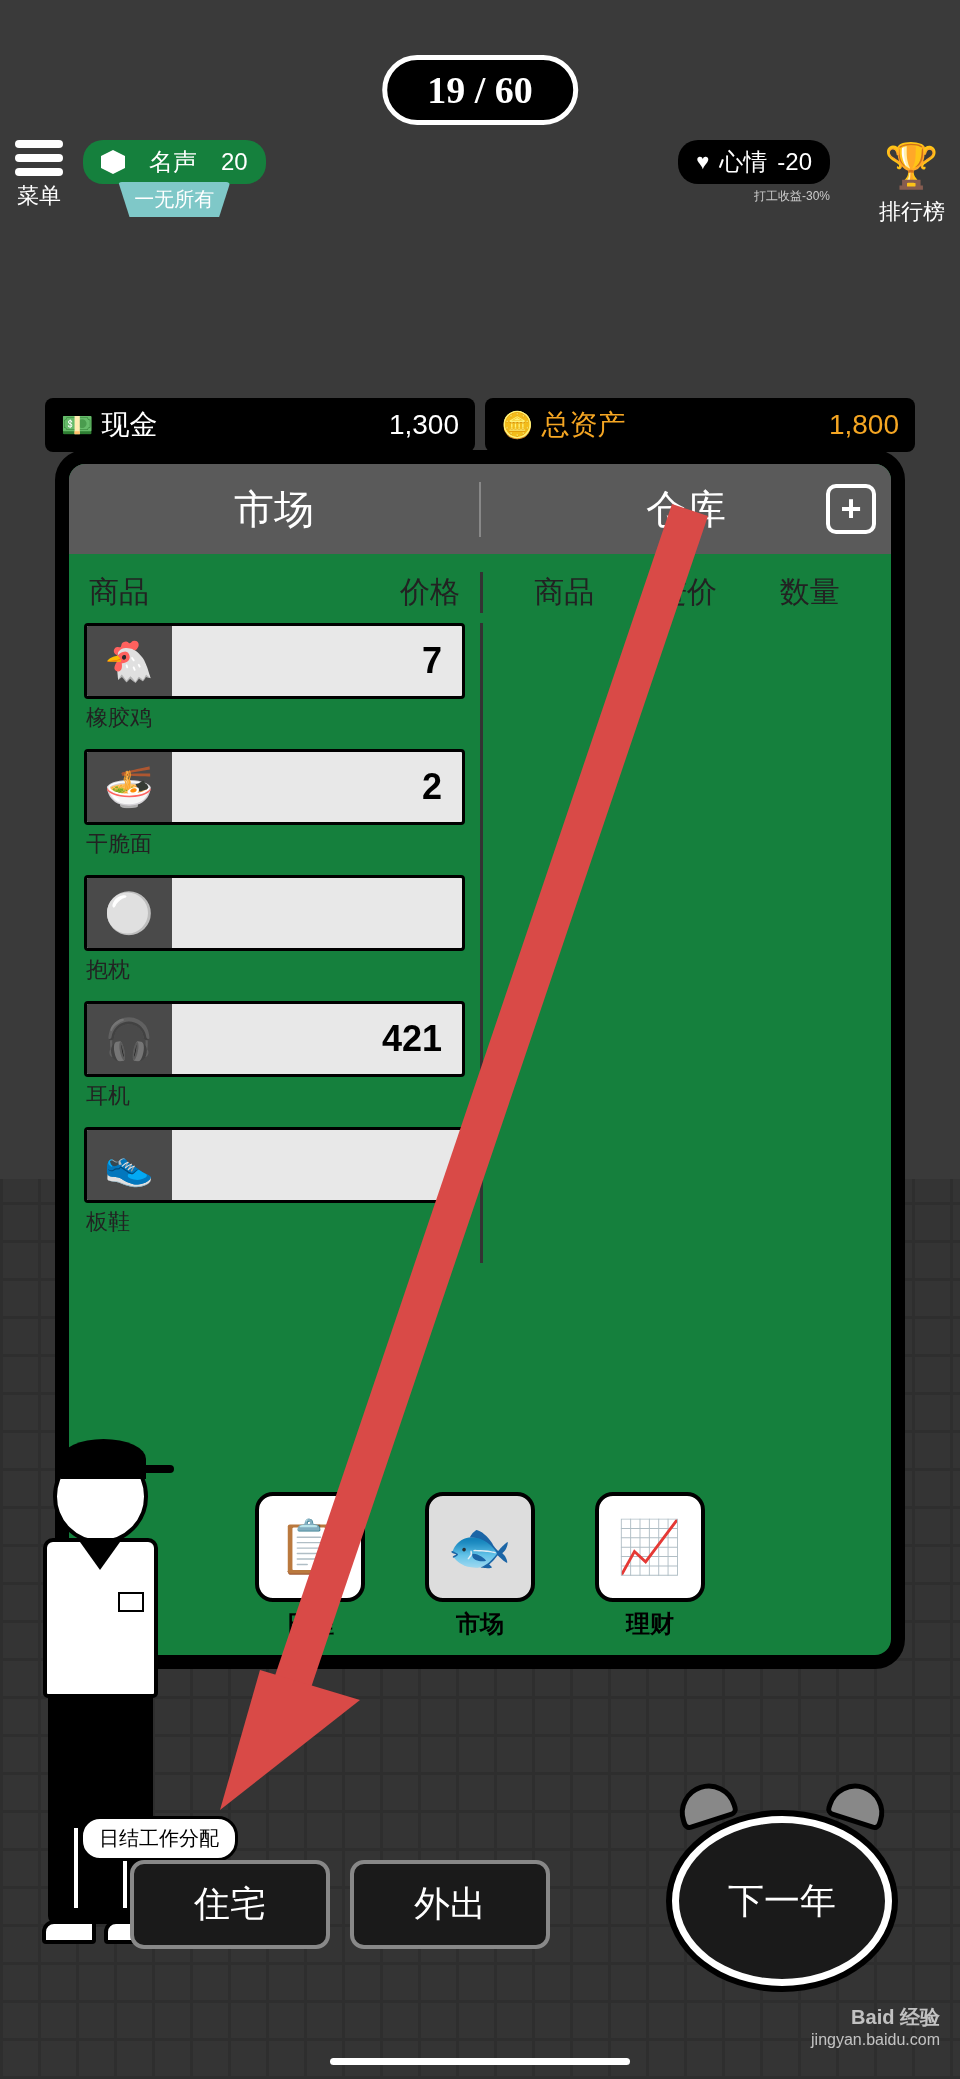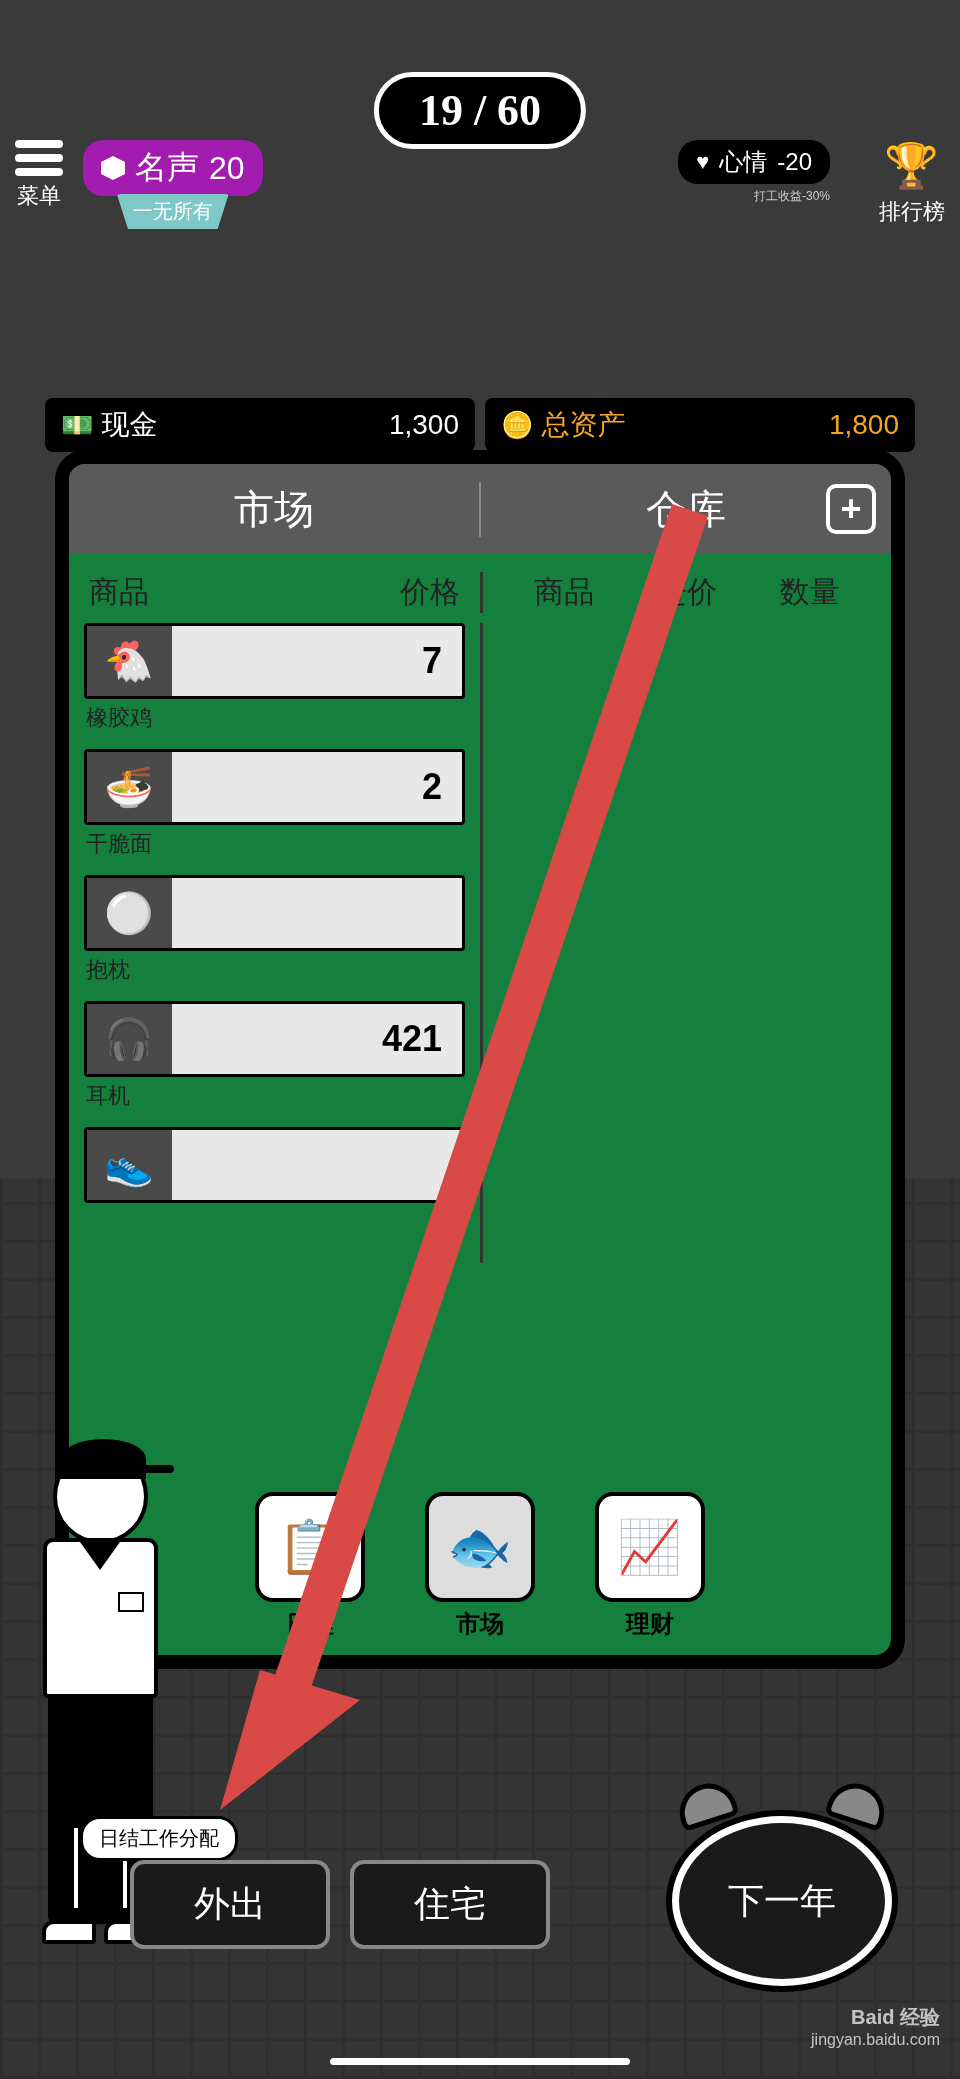--- a/index.html
+++ b/index.html
@@ -33,28 +33,28 @@
     .menu-lines div { width: 48px; height: 8px; background: #fff; border-radius: 4px; }
     .menu-label { color: #fff; font-size: 22px; text-align: right; }
     
     .fame-box {
       margin-left: 20px;
       display: flex;
       flex-direction: column;
       align-items: center;
     }
     .fame-pill {
-      background: #a21caf;
+      background: #15803d;
       border-radius: 20px;
       padding: 6px 18px;
       display: flex;
       align-items: center;
-      gap: 10px;
-      color: #fff;
-      font-size: 32px;
+      gap: 24px;
+      color: #fff;
+      font-size: 24px;
     }
     .fame-icon {
       width: 24px; height: 24px;
       background: #fff;
       clip-path: polygon(50% 0, 100% 25%, 100% 75%, 50% 100%, 0 75%, 0 25%);
     }
     .fame-status {
       background: #7fc8c8;
       color: #fff;
       padding: 4px 16px;
@@ -62,28 +62,28 @@
       border-radius: 4px;
       margin-top: -2px;
       clip-path: polygon(10% 0, 90% 0, 100% 100%, 0 100%);
       transform: scaleY(-1);
     }
     .fame-status span { display: inline-block; transform: scaleY(-1); }
     
     .age-pill {
       position: absolute;
       left: 50%;
-      top: 72px;
+      top: 55px;
       transform: translateX(-50%);
       background: #000;
       border: 5px solid #fff;
       border-radius: 40px;
       padding: 8px 40px;
       color: #fff;
-      font-size: 44px;
+      font-size: 38px;
       font-weight: bold;
       font-family: "Comic Sans MS", cursive;
     }
     
     .mood-box {
       position: absolute;
       right: 130px;
       top: 0;
       display: flex;
       flex-direction: column;
@@ -578,20 +578,21 @@
         <div class="item-box">
           <div class="item-icon">🎧</div>
           <div class="item-price">421</div>
         </div>
         <div class="item-name">耳机</div>
       </div>
       <div class="item-row">
         <div class="item-box">
           <div class="item-icon">👟</div>
         </div>
+        <div class="item-name">板鞋</div>
       </div>
     </div>
     <div class="warehouse-list"></div>
   </div>
 
   <div class="panel-tabs">
     <div class="ptab">
       <div class="ptab-icon">📋</div>
       <div class="ptab-label">日程</div>
     </div>
@@ -616,22 +617,22 @@
   </div>
   <div class="char-legs"></div>
   <div class="char-feet">
     <div class="char-foot"></div>
     <div class="char-foot"></div>
   </div>
 </div>
 <div class="char-bubble">日结工作分配</div>
 
 <div class="bottom-buttons">
+  <div class="bbtn">住宅</div>
   <div class="bbtn">外出</div>
-  <div class="bbtn">住宅</div>
 </div>
 
 <div class="alarm">
   <div class="alarm-bell l"></div>
   <div class="alarm-bell r"></div>
   <div class="alarm-body">
     <span>下一年</span>
   </div>
 </div>
 

